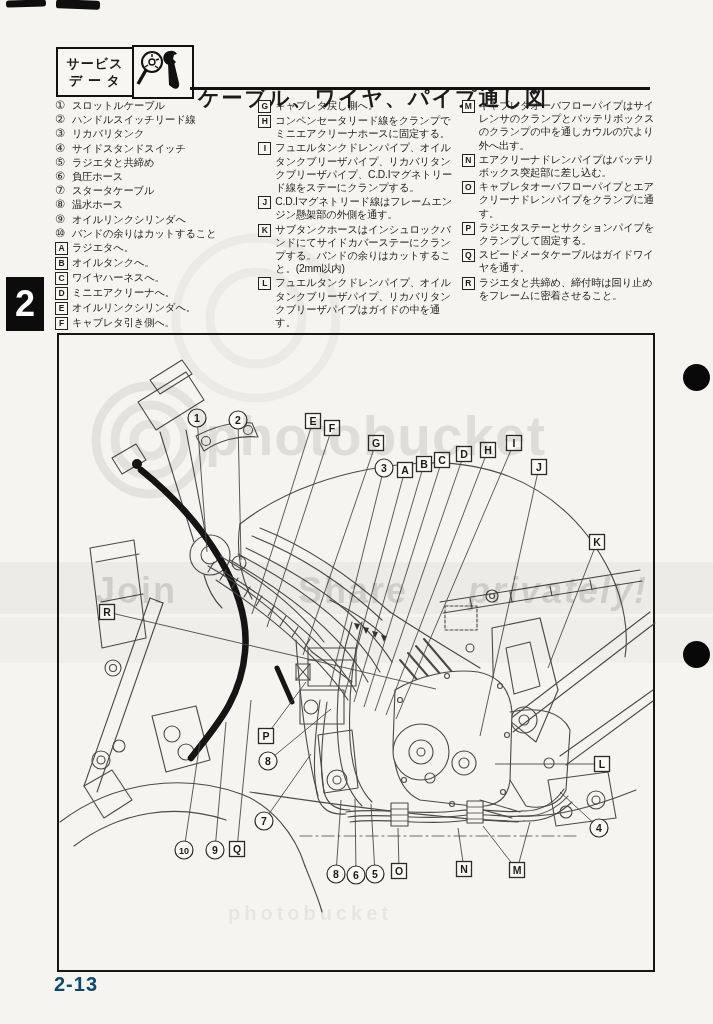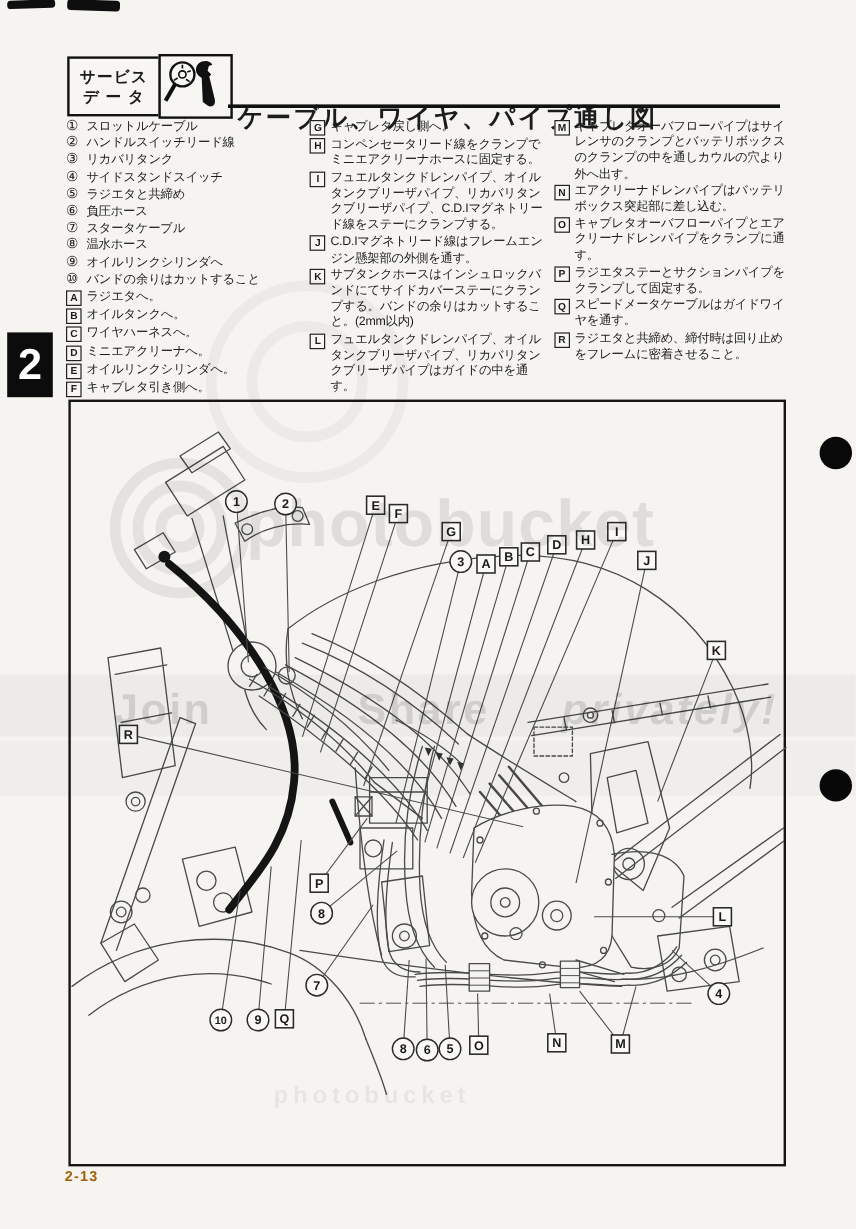--- a/index.html
+++ b/index.html
@@ -30,21 +30,21 @@
     line-height:11px;text-align:center;font-weight:bold;margin-top:1px;background:#f7f6f2;}
   .l-t{flex:1;}
   
   #tab2{left:6px;top:277px;width:38px;height:54px;background:#0c0c0c;color:#fff;
     display:flex;align-items:center;justify-content:center;font-size:36px;font-weight:bold;}
   
   #frame{left:57px;top:333px;width:594px;height:635px;border:2.5px solid #161616;}
   
   .dot{position:absolute;width:27px;height:27px;border-radius:50%;background:#090909;}
   #dot1{left:683px;top:364px;} #dot2{left:683px;top:641px;}
-  #page-num{left:54px;top:973px;font-size:12px;letter-spacing:1px;font-weight:bold;color:#a16207;}
+  #page-num{left:54px;top:973px;font-size:20px;letter-spacing:1px;font-weight:bold;color:#0c4a6e;}
   
   #diagram-svg{left:0;top:0;width:713px;height:1024px;z-index:3;}
   
   .wm{pointer-events:none;z-index:6;}
   #wm-band1{left:0;top:562px;width:713px;height:52px;background:rgba(0,0,0,0.035);}
   #wm-band2{left:0;top:617px;width:713px;height:46px;background:rgba(0,0,0,0.022);}
   #wm-brand{left:205px;top:404px;font-size:55px;font-weight:bold;color:rgba(40,40,40,0.11);letter-spacing:1px;}
   .wm-word{position:absolute;top:570px;font-size:36px;font-weight:bold;color:rgba(0,0,0,0.12);letter-spacing:2px;}
   #wm-w0{left:95px;} #wm-w1{left:298px;text-align:center;} #wm-w2{left:468px;font-style:italic;}
   #wm-small{left:228px;top:902px;font-size:20px;font-weight:bold;letter-spacing:4px;color:rgba(0,0,0,0.06);}

